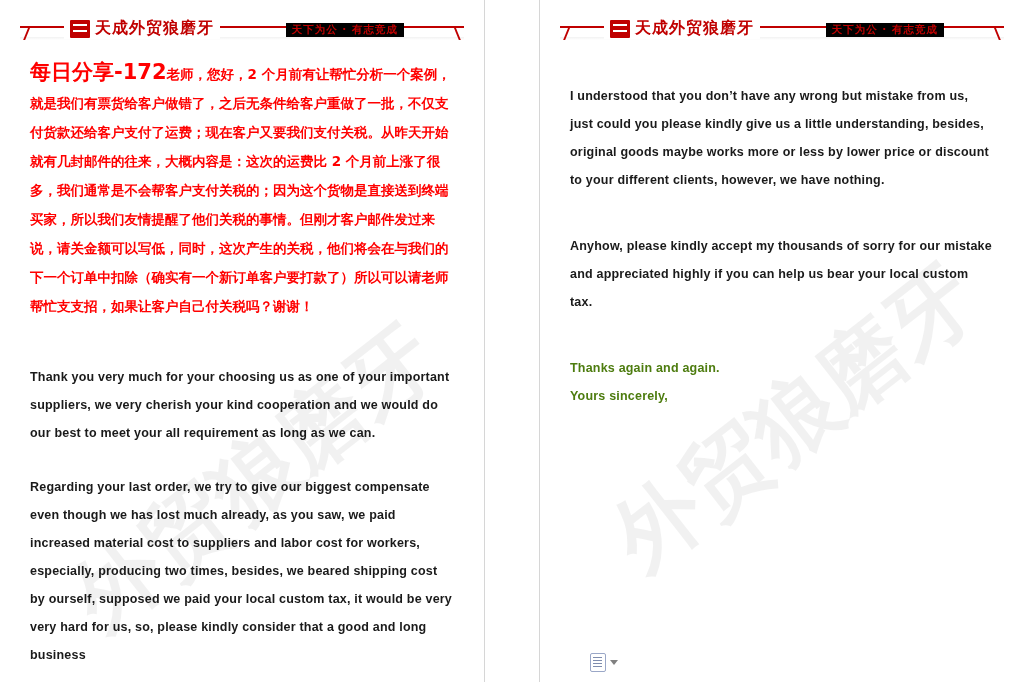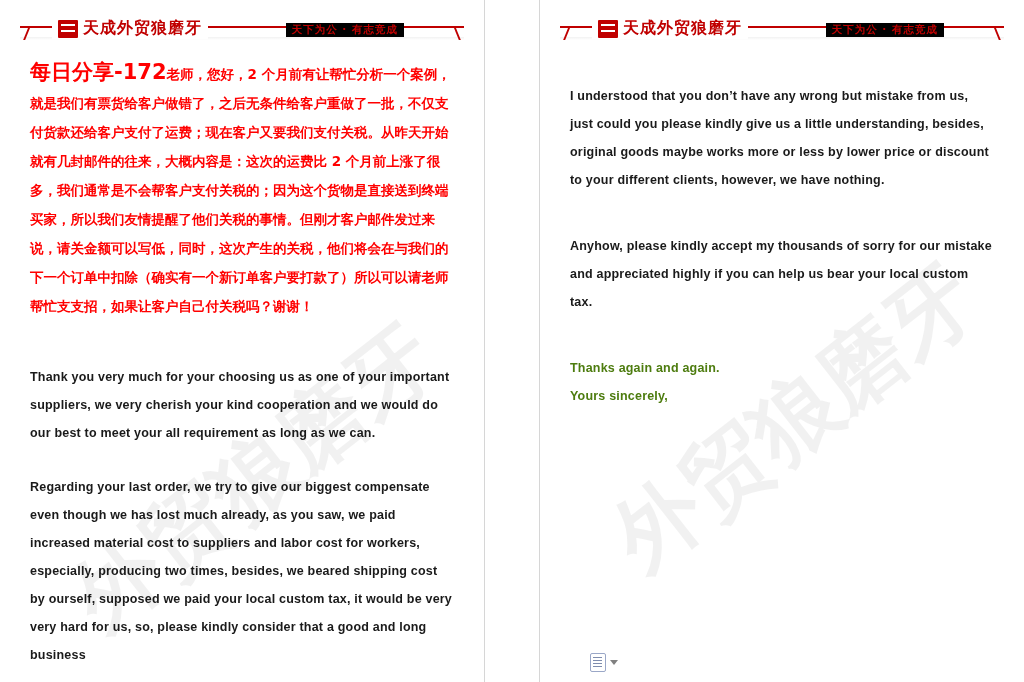--- a/index.html
+++ b/index.html
@@ -89,21 +89,21 @@
     width: 14px;
     height: 14px;
     border-left: 2px solid #c00000;
     transform: skewX(-22deg);
   }
   .banner-notch.left { left: 6px; }
   .banner-notch.right { right: 6px; border-left: none; border-right: 2px solid #c00000; transform: skewX(22deg); }
 
   .logo-block {
     position: absolute;
-    left: 32px;
+    left: 44px;
     top: 8px;
     display: flex;
     align-items: center;
     background: #ffffff;
     padding: 0 6px;
   }
   .logo-mark {
     width: 20px;
     height: 18px;
     background: #c00000;

